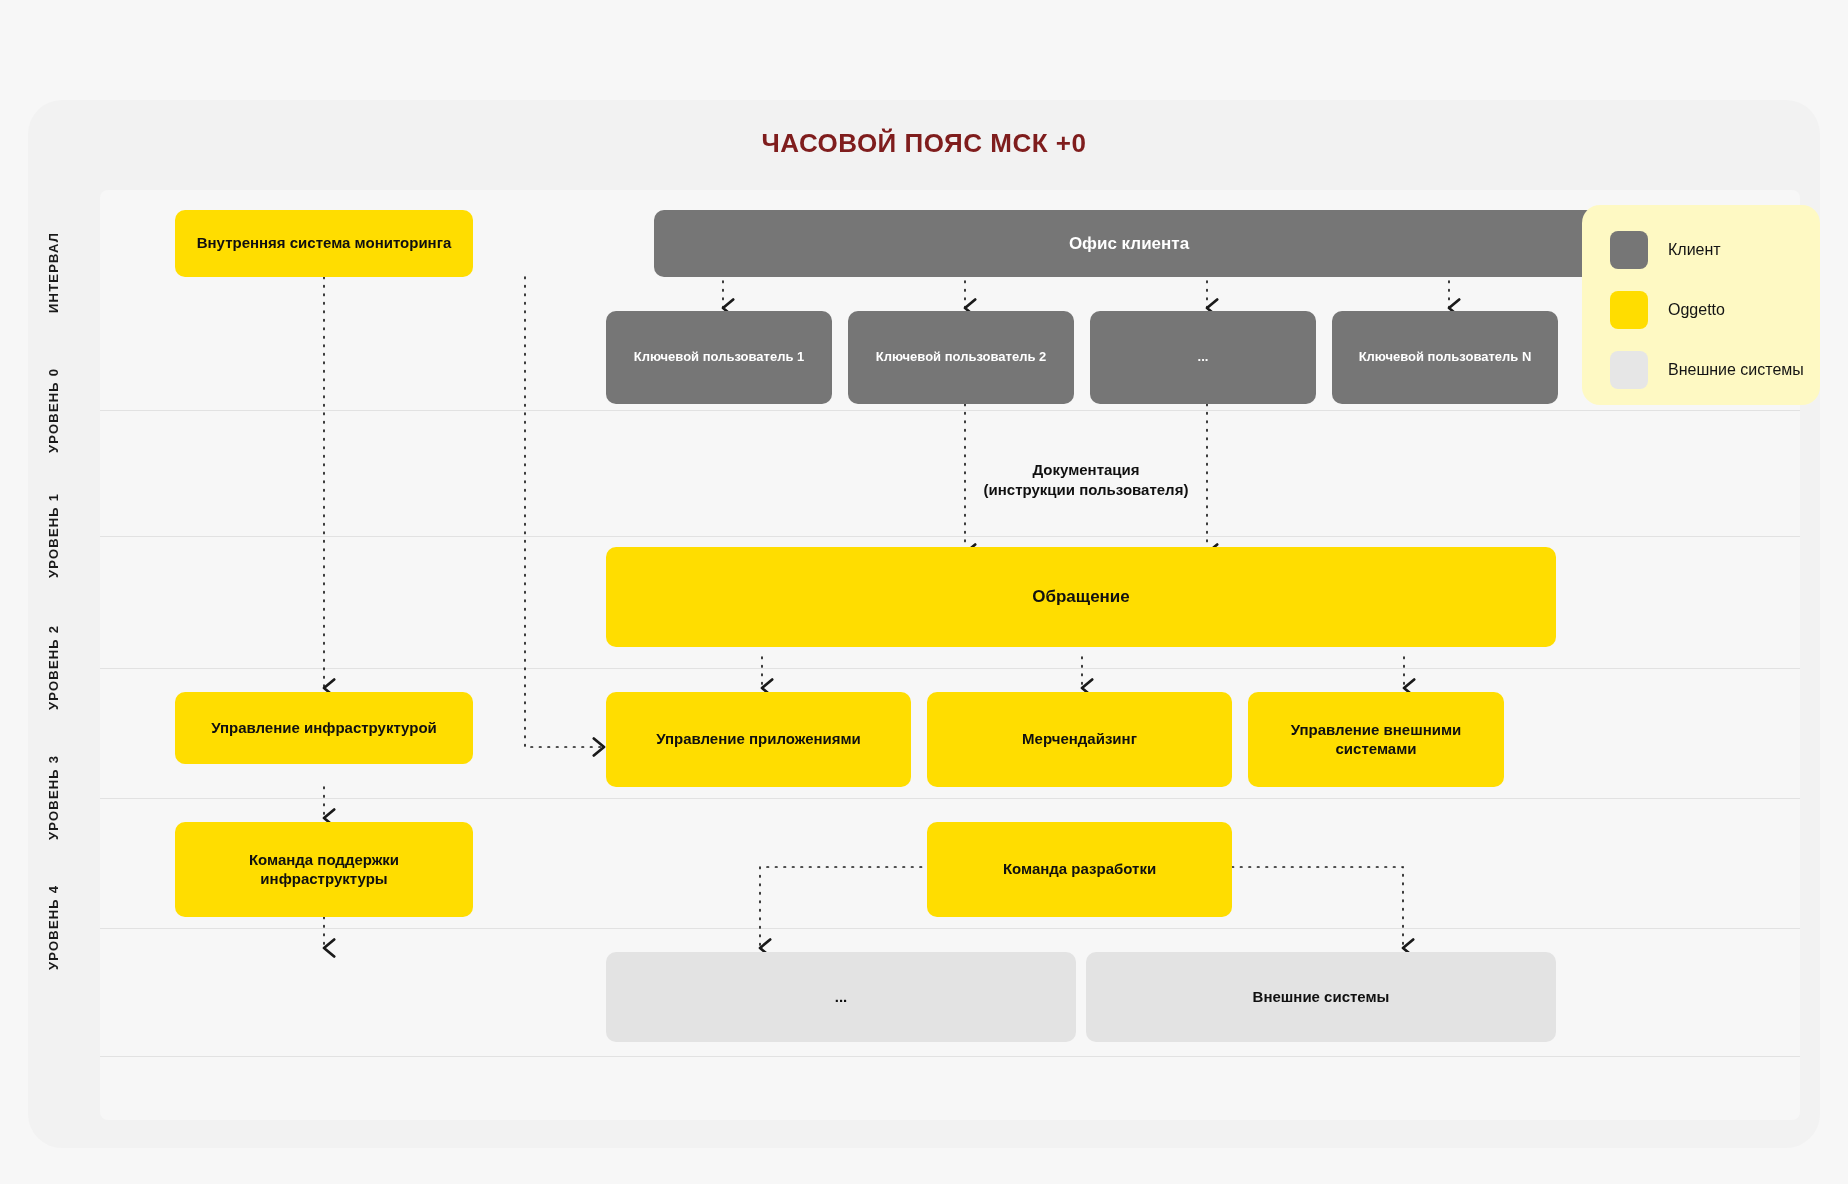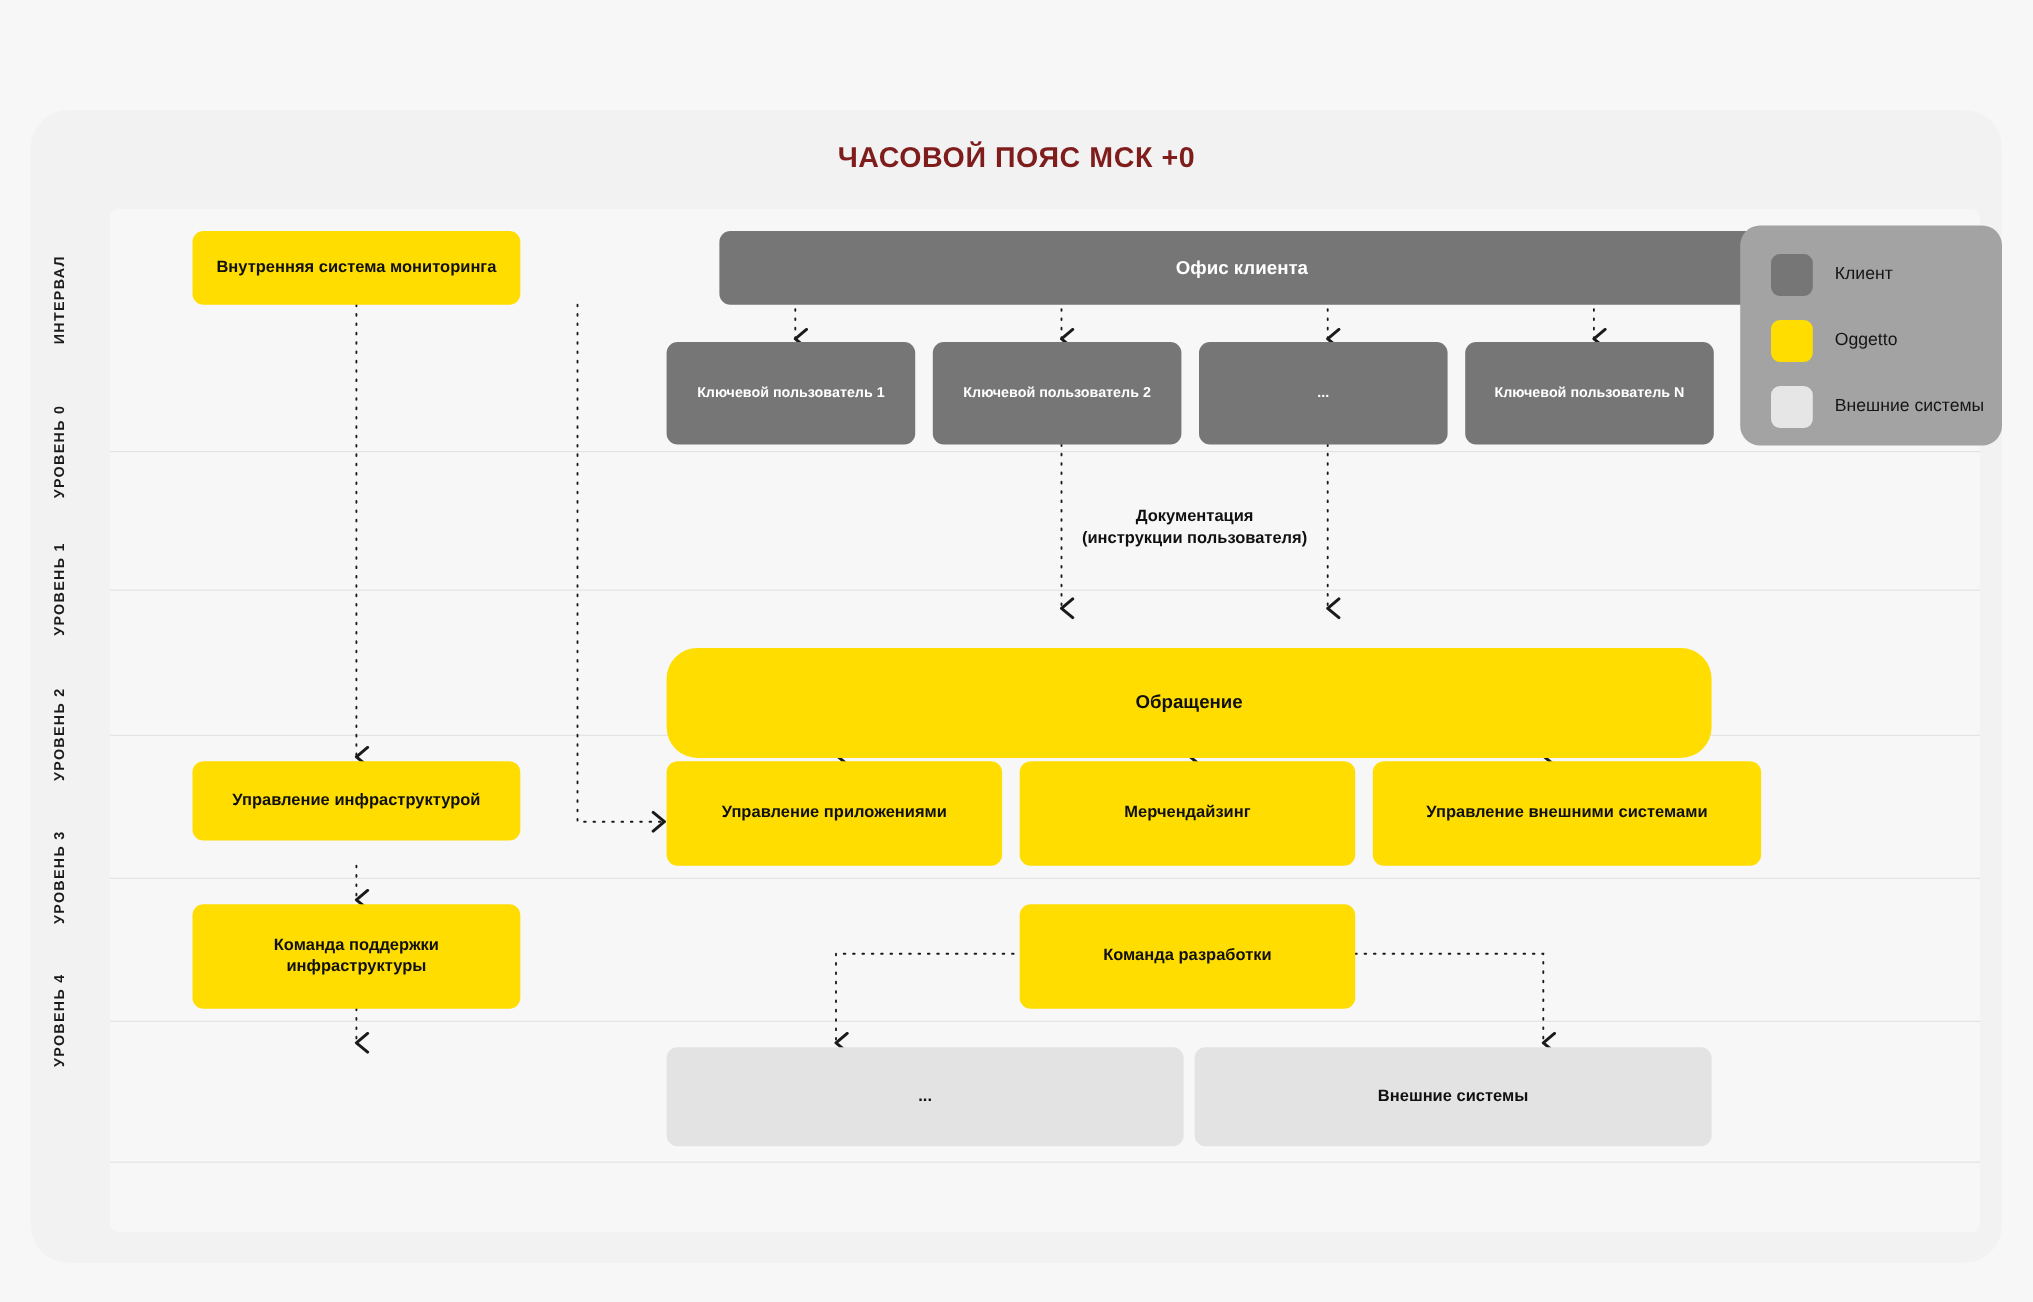--- a/index.html
+++ b/index.html
@@ -49,21 +49,21 @@
   }
   .n-client{background:#767676;color:#ffffff;}
   .n-oggetto{background:#ffdd00;color:#101010;}
   .n-ext{background:#e3e3e3;color:#101010;}
   .n-small{font-size:13px;font-weight:600;}
   .n-big{font-size:17px;}
 
   
   .legend{
     position:absolute;left:1582px;top:205px;width:238px;height:200px;
-    background:#a3a3a3;border-radius:18px;
+    background:#fef9c3;border-radius:18px;
     padding:26px 0 0 28px;box-sizing:border-box;
   }
   .legend-row{display:flex;align-items:center;margin-bottom:22px;}
   .swatch{width:38px;height:38px;border-radius:8px;flex:0 0 auto;}
   .sw-client{background:#767676;}
   .sw-oggetto{background:#ffdd00;}
   .sw-ext{background:#e6e6e6;}
   .legend-text{margin-left:20px;font-size:16px;font-weight:400;color:#141414;line-height:1.25;}
 
   
@@ -143,26 +143,26 @@
   <div class="node n-client n-small" style="left:606px;top:311px;width:226px;height:93px;">Ключевой пользователь 1</div>
   <div class="node n-client n-small" style="left:848px;top:311px;width:226px;height:93px;">Ключевой пользователь 2</div>
   <div class="node n-client n-small" style="left:1090px;top:311px;width:226px;height:93px;">...</div>
   <div class="node n-client n-small" style="left:1332px;top:311px;width:226px;height:93px;">Ключевой пользователь N</div>
 
   <div class="doc-note" style="left:886px;top:460px;width:400px;">
     <div>Документация</div>
     <div>(инструкции пользователя)</div>
   </div>
 
-  <div class="node n-oggetto n-big" style="left:606px;top:589px;width:950px;height:100px;border-radius:28px;">Обращение</div>
+  <div class="node n-oggetto n-big" style="left:606px;top:547px;width:950px;height:100px;">Обращение</div>
 
   <div class="node n-oggetto" style="left:175px;top:692px;width:298px;height:72px;">Управление инфраструктурой</div>
   <div class="node n-oggetto" style="left:606px;top:692px;width:305px;height:95px;">Управление приложениями</div>
   <div class="node n-oggetto" style="left:927px;top:692px;width:305px;height:95px;">Мерчендайзинг</div>
-  <div class="node n-oggetto" style="left:1248px;top:692px;width:353px;height:95px;">Управление внешними системами</div>
+  <div class="node n-oggetto" style="left:1248px;top:692px;width:256px;height:95px;">Управление внешними системами</div>
 
   <div class="node n-oggetto" style="left:175px;top:822px;width:298px;height:95px;">Команда поддержки инфраструктуры</div>
   <div class="node n-oggetto" style="left:927px;top:822px;width:305px;height:95px;">Команда разработки</div>
 
   <div class="node n-ext" style="left:606px;top:952px;width:470px;height:90px;">...</div>
   <div class="node n-ext" style="left:1086px;top:952px;width:470px;height:90px;">Внешние системы</div>
 
   <div class="legend">
     <div class="legend-row">
       <div class="swatch sw-client"></div>

